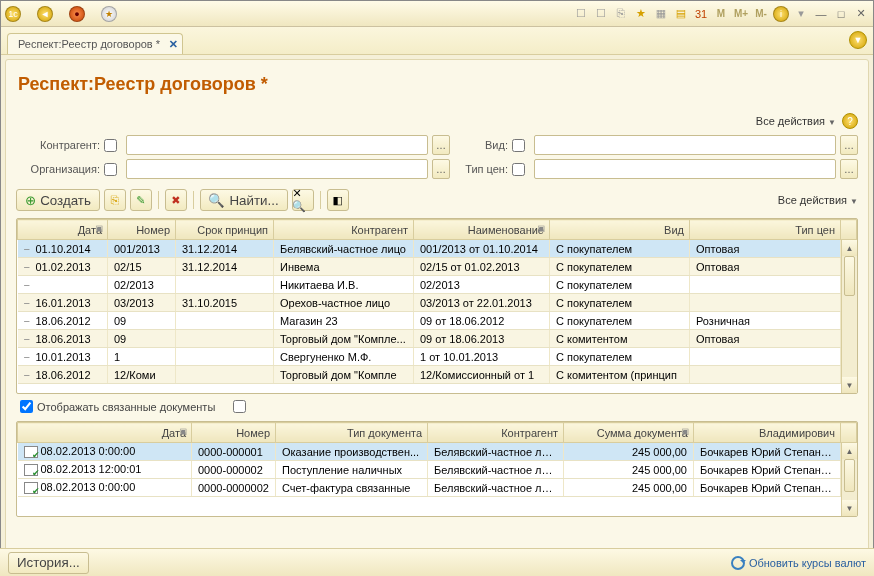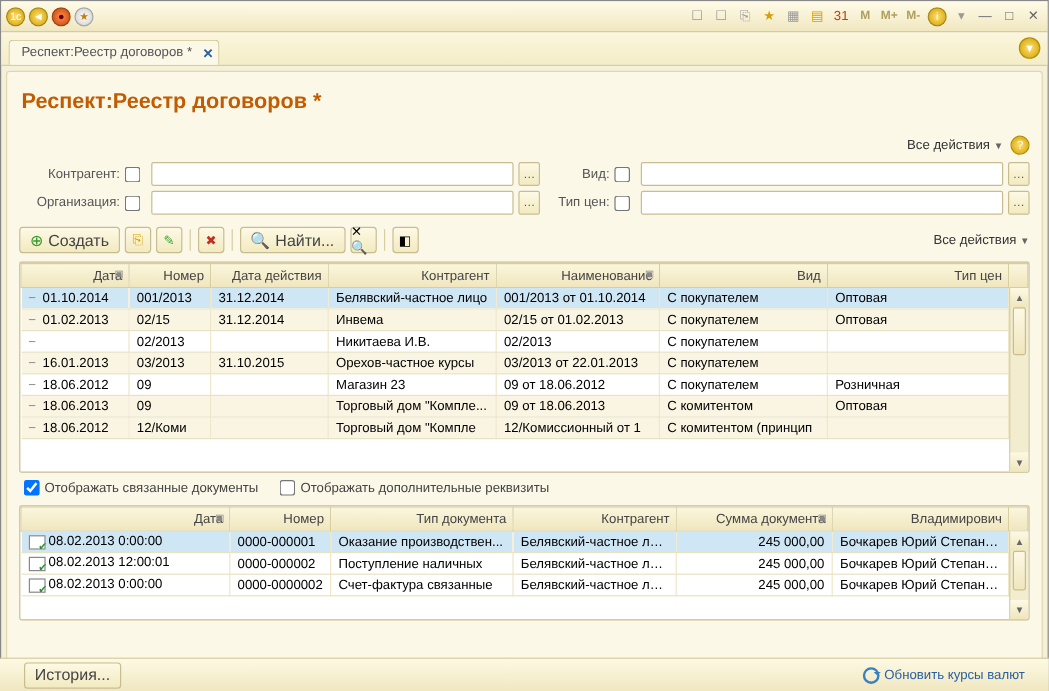--- a/index.html
+++ b/index.html
@@ -13,21 +13,21 @@
   border: 1px solid #888;
 }
 .titlebar {
   height: 26px;
   background: linear-gradient(#fffbe8, #f0e7c0);
   display: flex;
   align-items: center;
   padding: 0 4px;
   border-bottom: 1px solid #ccc1a0;
 }
-.titlebar-left { display: flex; gap: 3px; align-items: center; }
+.titlebar-left { display: flex; gap: 16px; align-items: center; }
 .circ-btn {
   width: 16px; height: 16px; border-radius: 8px;
   display: inline-flex; align-items: center; justify-content: center;
   font-size: 9px; color: #fff; border: 1px solid rgba(0,0,0,0.25);
 }
 .circ-yellow { background: radial-gradient(#ffe070,#d0a000); }
 .circ-orange { background: radial-gradient(#ff9050,#c04000); color:#600; }
 .circ-star { background: radial-gradient(#fff,#ccc); color:#c08000; }
 .title-text { margin-left: 8px; color: #555; flex: 0 0 auto; }
 .titlebar-spacer { flex: 1; }
@@ -92,21 +92,21 @@
 .vscroll .up,.vscroll .down { height:16px; display:flex; align-items:center; justify-content:center; font-size:8px; color:#666; background:linear-gradient(#fdf9e4,#efe6bd); }
 .vscroll .down { position:absolute; bottom:0; left:0; right:0; }
 .vscroll .track { position:absolute; top:16px; bottom:16px; left:0; right:0; }
 .vscroll .thumb { position:absolute; left:2px; right:2px; top:0; height:40px; background:linear-gradient(#fdf9e4,#efe6bd); border:1px solid #c8bd90; border-radius:2px; }
 
 .midbar { display:flex; gap:18px; padding:6px 4px; align-items:flex-start; }
 .midbar label { display:flex; align-items:center; gap:4px; color:#444; }
 
 .grid2-wrap { height:96px; overflow:hidden; position:relative; }
 
-.bottombar { position:absolute; left:0; right:0; bottom:0; height:28px; background:linear-gradient(#fdf9e4,#f0e7c0); border-top:1px solid #d8cd9e; display:flex; align-items:center; padding:0 20px; }
+.bottombar { position:absolute; left:0; right:0; bottom:0; height:28px; background:linear-gradient(#fdf9e4,#f0e7c0); border-top:1px solid #d8cd9e; display:flex; align-items:center; padding:0 8px; }
 .bottombar .spacer { flex:1; }
 .refresh-link { color:#2a60a0; display:flex; align-items:center; gap:4px; }
 .refresh-ico { width:14px; height:14px; border-radius:7px; border:2px solid #3a80c0; display:inline-block; position:relative; }
 .refresh-ico::after { content:''; position:absolute; right:-3px; top:2px; border:3px solid transparent; border-top-color:#3a80c0; }
 
 .doc-ico { display:inline-block; width:14px; height:12px; margin-right:3px; vertical-align:middle; background:#fff; border:1px solid #888; position:relative; }
 .doc-ico.green::after { content:'✔'; color:#2a9030; position:absolute; font-size:9px; right:-3px; bottom:-3px; }
 .scroll-stub { width:16px; background:#f3edd0; }
 </style>
 </head>
@@ -211,21 +211,21 @@
           <col style="width:140px">
           <col style="width:136px">
           <col style="width:140px">
           <col>
           <col style="width:16px">
       </colgroup>
       <thead>
           <tr id="grid1-head">
             <th>Дата<span class="sort-ico">▣</span></th>
             <th>Номер</th>
-            <th>Дата действия</th>
+            <th>Срок принцип</th>
             <th>Контрагент</th>
             <th>Наименование<span class="sort-ico">▣</span></th>
             <th>Вид</th>
             <th>Тип цен</th>
             <th class="scroll-stub"></th>
           </tr>
         </thead>
       <tbody id="grid1-body">
           <tr class="sel">
             <td><span class="row-ico">−</span>01.10.2014</td>
@@ -254,21 +254,21 @@
             <td>Никитаева И.В.</td>
             <td>02/2013</td>
             <td>С покупателем</td>
             <td></td>
             <td class="scroll-stub"></td>
           </tr>
           <tr class="alt">
             <td><span class="row-ico">−</span>16.01.2013</td>
             <td>03/2013</td>
             <td>31.10.2015</td>
-            <td>Орехов-частное курсы</td>
+            <td>Орехов-частное лицо</td>
             <td>03/2013 от 22.01.2013</td>
             <td>С покупателем</td>
             <td></td>
             <td class="scroll-stub"></td>
           </tr>
           <tr>
             <td><span class="row-ico">−</span>18.06.2012</td>
             <td>09</td>
             <td></td>
             <td>Магазин 23</td>
@@ -278,20 +278,30 @@
             <td class="scroll-stub"></td>
           </tr>
           <tr class="alt">
             <td><span class="row-ico">−</span>18.06.2013</td>
             <td>09</td>
             <td></td>
             <td>Торговый дом "Компле...</td>
             <td>09 от 18.06.2013</td>
             <td>С комитентом</td>
             <td>Оптовая</td>
+            <td class="scroll-stub"></td>
+          </tr>
+          <tr>
+            <td><span class="row-ico">−</span>10.01.2013</td>
+            <td>1</td>
+            <td></td>
+            <td>Свергуненко М.Ф.</td>
+            <td>1 от 10.01.2013</td>
+            <td>С покупателем</td>
+            <td></td>
             <td class="scroll-stub"></td>
           </tr>
           <tr class="alt">
             <td><span class="row-ico">−</span>18.06.2012</td>
             <td>12/Коми</td>
             <td></td>
             <td>Торговый дом "Компле</td>
             <td>12/Комиссионный от 1</td>
             <td>С комитентом (принцип</td>
             <td></td>
@@ -308,21 +318,20 @@
     </div>
   </div>
 
   <div class="midbar">
     <label>
       <input type="checkbox" class="chk" id="chk-linked" checked="" style="">
       <span>Отображать связанные документы</span>
     </label>
     <label>
       <input type="checkbox" class="chk" id="chk-add" style="">
-      <span>Отображать дополнительные реквизиты</span>
     </label>
   </div>
 
   <div class="grid-wrap grid2-wrap">
     <table class="grid" id="grid2">
       <colgroup>
         <col style="width:174px">
           <col style="width:84px">
           <col style="width:152px">
           <col style="width:136px">

